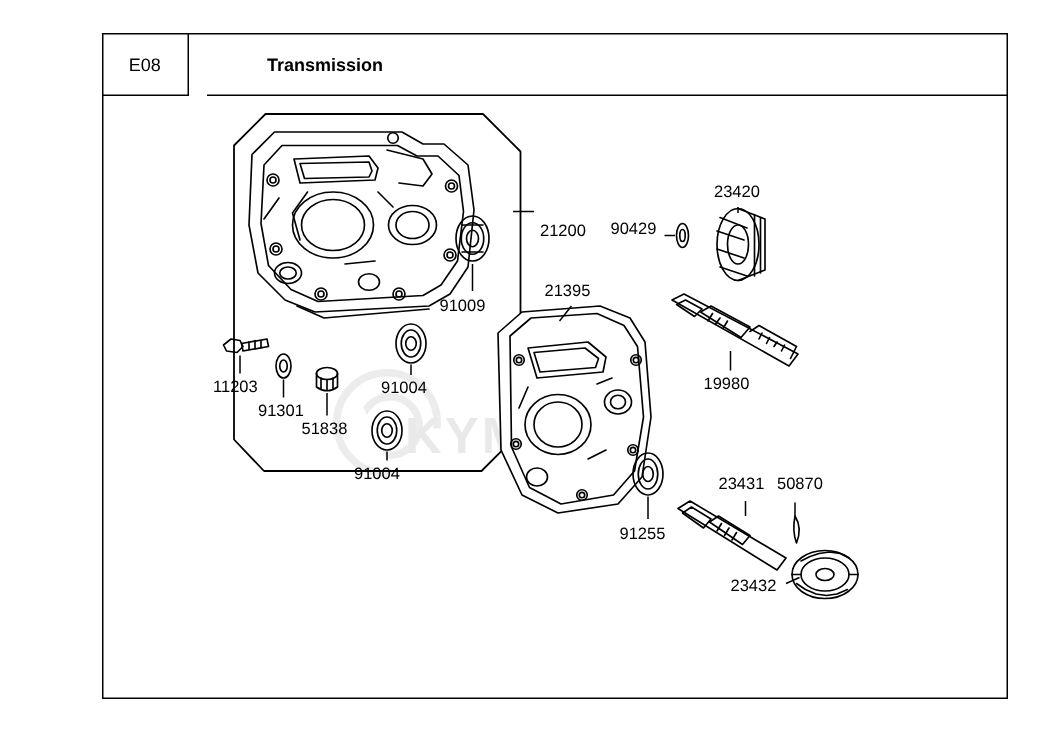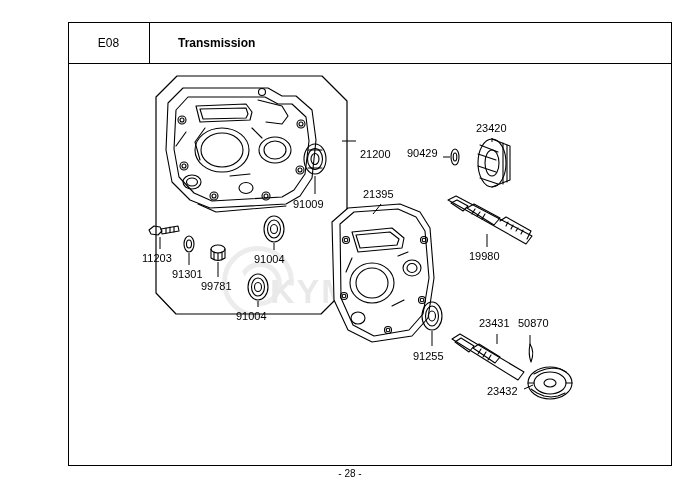--- a/index.html
+++ b/index.html
@@ -19,21 +19,21 @@
     position:absolute;
     left:68px;top:22px;
     width:604px;height:444px;
     border:1px solid #000;
     box-sizing:border-box;
   }
   
   .hdr-code{
     position:absolute;
     left:68px;top:22px;
-    width:82px;height:42px;
+    width:58px;height:42px;
     border-right:1px solid #000;
     border-bottom:1px solid #000;
     box-sizing:border-box;
     display:flex;align-items:center;justify-content:center;
     font-size:12px;
   }
   .hdr-line{
     position:absolute;
     left:138px;top:63px;
     width:534px;height:0;
@@ -289,25 +289,24 @@
       <line x1="530" y1="335" x2="530" y2="345"></line>
       <line x1="524" y1="389" x2="533" y2="385"></line>
     </g>
   </svg>
 
   <div class="lbl" style="left:360px;top:131px;margin-top:17px;">21200</div>
   <div class="lbl" style="left:293px;top:198px;">91009</div>
   <div class="lbl" style="left:363px;top:188px;">21395</div>
   <div class="lbl" style="left:142px;top:252px;">11203</div>
   <div class="lbl" style="left:172px;top:268px;">91301</div>
-  <div class="lbl" style="left:201px;top:280px;">99781</div>
+  <div class="lbl" style="left:201px;top:280px;">51838</div>
   <div class="lbl" style="left:254px;top:253px;">91004</div>
   <div class="lbl" style="left:236px;top:310px;">91004</div>
   <div class="lbl" style="left:407px;top:147px;">90429</div>
   <div class="lbl" style="left:476px;top:122px;">23420</div>
   <div class="lbl" style="left:469px;top:250px;">19980</div>
   <div class="lbl" style="left:413px;top:350px;">91255</div>
   <div class="lbl" style="left:479px;top:317px;">23431</div>
   <div class="lbl" style="left:518px;top:317px;">50870</div>
   <div class="lbl" style="left:487px;top:385px;">23432</div>
 
-  <div class="pagenum">- 28 -</div>
 </div>
 
 </body></html>

